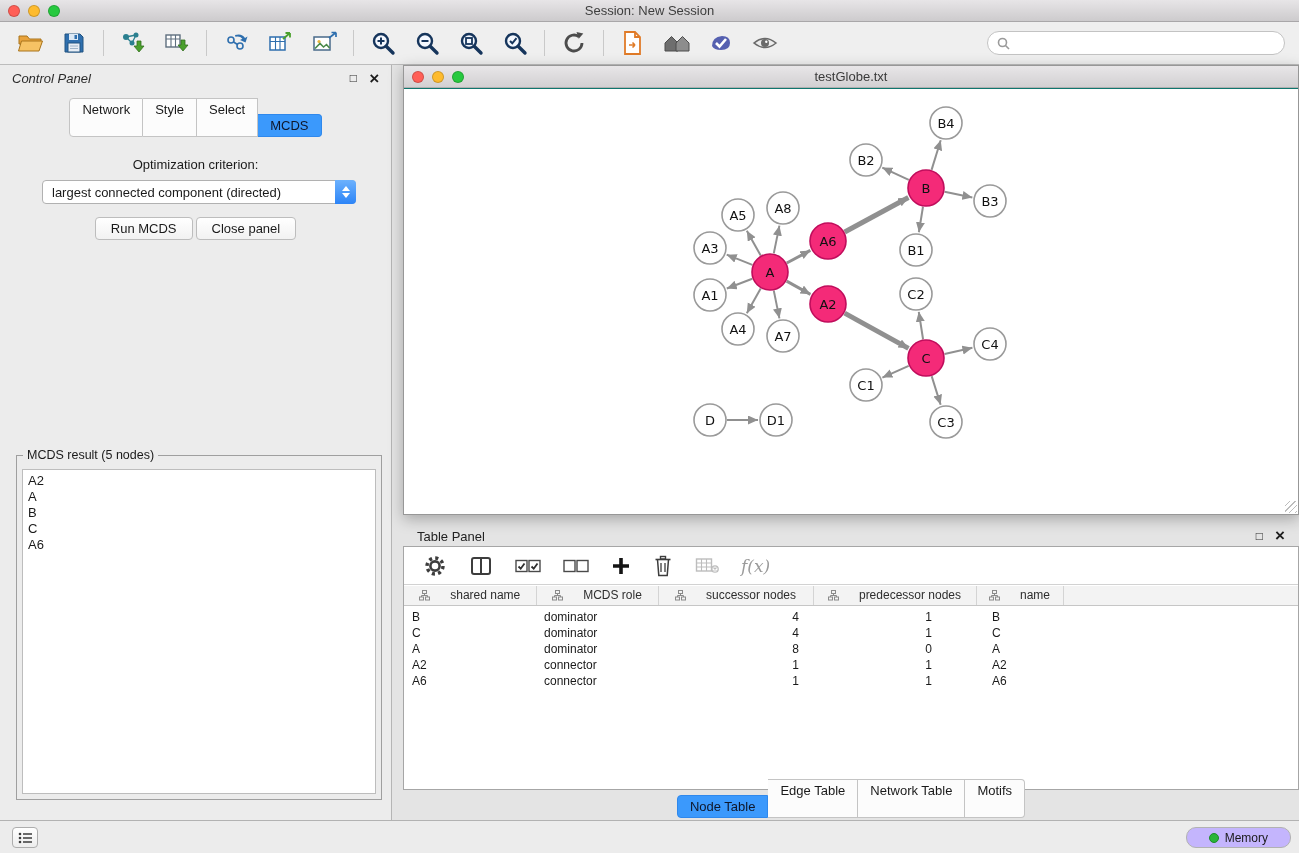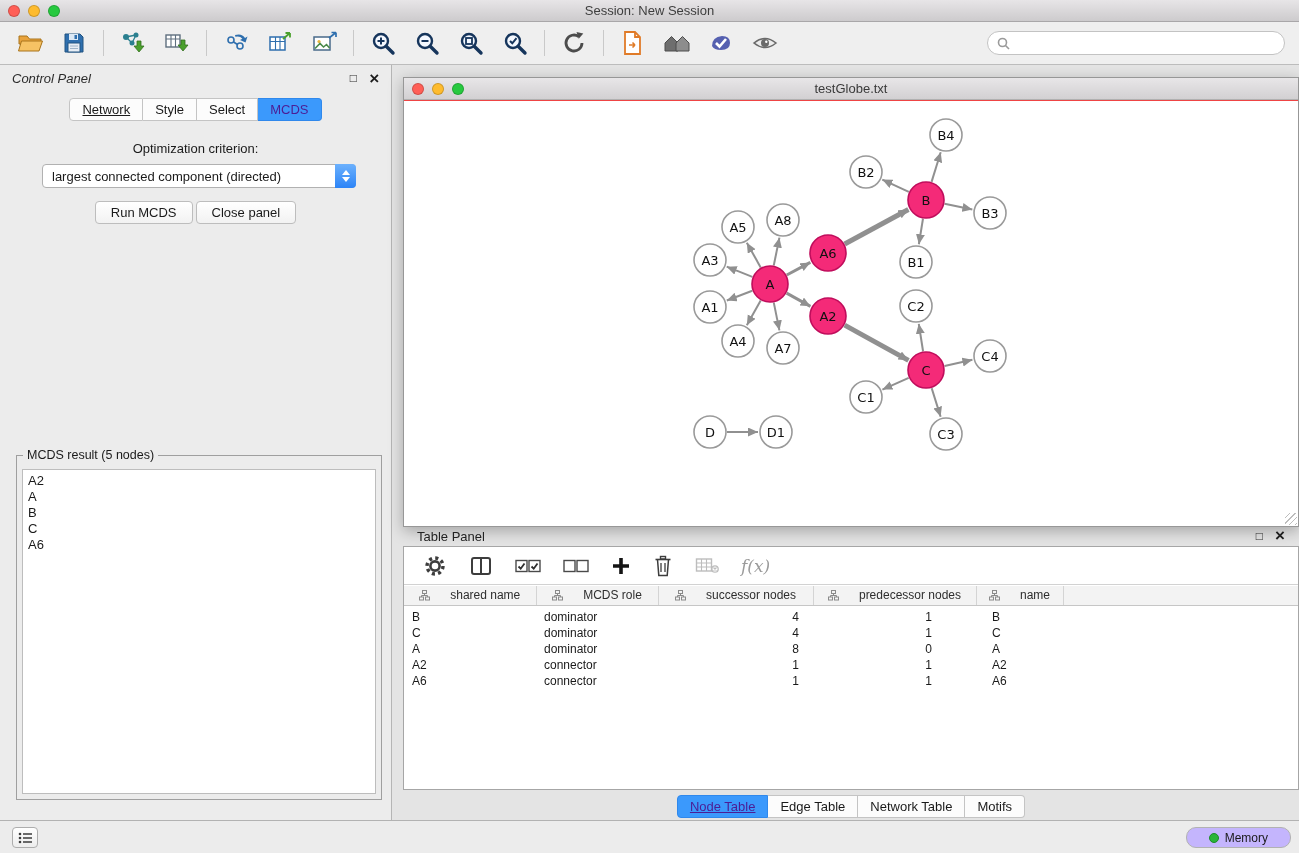--- a/index.html
+++ b/index.html
@@ -34,23 +34,23 @@
   .control-panel { position:absolute; left:0; top:0; width:392px; bottom:0; background:#ececec;
     border-right:1px solid #b5b5b5; }
   .panel-header { height:26px; display:flex; align-items:center; padding:0 12px; font-size:13px; color:#2b2b2b;font-style:italic; }
   .hdr-icons { margin-left:auto; display:flex; gap:12px; align-items:center; }
   .hdr-float { font-size:12px; color:#2b2b2b; line-height:1; }
   .hdr-close { font-size:17px; font-weight:bold; color:#1c1c1c; line-height:1; }
 
   .seg-tabs { display:flex; justify-content:center; margin-top:7px; }
   .seg-tab { font-size:13px; padding:3px 12px; background:#fcfcfc; border:1px solid #c4c4c4;
     border-left:none; color:#1a1a1a; line-height:15px; }
-  .seg-tab:first-child { border-left:1px solid #c4c4c4; border-radius:4px 0 0 4px;text-decoration:underline; }
+  .seg-tab:first-child { border-left:1px solid #c4c4c4; border-radius:4px 0 0 4px; }
   .seg-tab:last-child { border-radius:0 4px 4px 0; }
-  .seg-tab.active { background:#3b99fc; border-color:#2f88ec; color:#4c1d95; }
+  .seg-tab.active { background:#3b99fc; border-color:#2f88ec; color:#0f172a;margin-top:16px; }
 
   .opt-label { text-align:center; margin-top:20px; font-size:13px; }
   .dropdown { position:relative; margin:8px 36px 0 42px; width:314px; height:24px; background:#fff;
     border:1px solid #b1b1b1; border-radius:4px; display:flex; align-items:center; padding-left:9px; }
   .dd-value { font-size:13px; }
   .dd-cap { position:absolute; top:-1px; right:-1px; width:21px; height:24px; border-radius:0 4px 4px 0;
     background:linear-gradient(#6cb1fd,#2c84f7); display:flex; flex-direction:column; align-items:center;
     justify-content:center; gap:2px; }
   .tri-up { width:0; height:0; border-left:4px solid transparent; border-right:4px solid transparent;
     border-bottom:5px solid #fff; }
@@ -62,21 +62,21 @@
     background:linear-gradient(#ffffff,#f2f2f2); border:1px solid #bdbdbd; border-radius:4px; color:#1a1a1a; }
 
   .result-fieldset { position:absolute; left:16px; top:390px; width:366px; height:345px;
     border:1px solid #9f9f9f; }
   .fieldset-title { position:absolute; top:-8px; left:6px; background:#ececec; padding:0 4px; font-size:12.5px; }
   .result-list { position:absolute; left:5px; right:5px; top:13px; bottom:5px; background:#fff;
     border:1px solid #bdbdbd; padding:3px 5px; overflow:auto; }
   .result-item { font-size:13px; line-height:16px; }
 
   
-  .net-window { position:absolute; left:403px; top:12px; width:896px; height:450px; background:#ef4444;
+  .net-window { position:absolute; left:403px; top:0; width:896px; height:450px; background:#0f766e;
     border:1px solid #979797; box-shadow:0 4px 14px rgba(0,0,0,.28); }
   .net-titlebar { position:relative; height:22px; background:linear-gradient(#e8e6e8,#d2d0d2);
     border-bottom:1px solid #b0b0b0; display:flex; align-items:center; }
   .net-title { position:absolute; left:0; right:0; text-align:center; font-size:13px; color:#3a3a3a; }
   .net-canvas { position:absolute; top:23px; left:0; right:0; bottom:0; background:#fff; overflow:hidden; }
   .net-canvas svg text { font-family:"DejaVu Sans","Liberation Sans",sans-serif; }
   .grip { position:absolute; right:1px; bottom:1px; width:12px; height:12px;
     background:repeating-linear-gradient(135deg,transparent 0 3px,#bdbdbd 3px 4px); }
 
   

